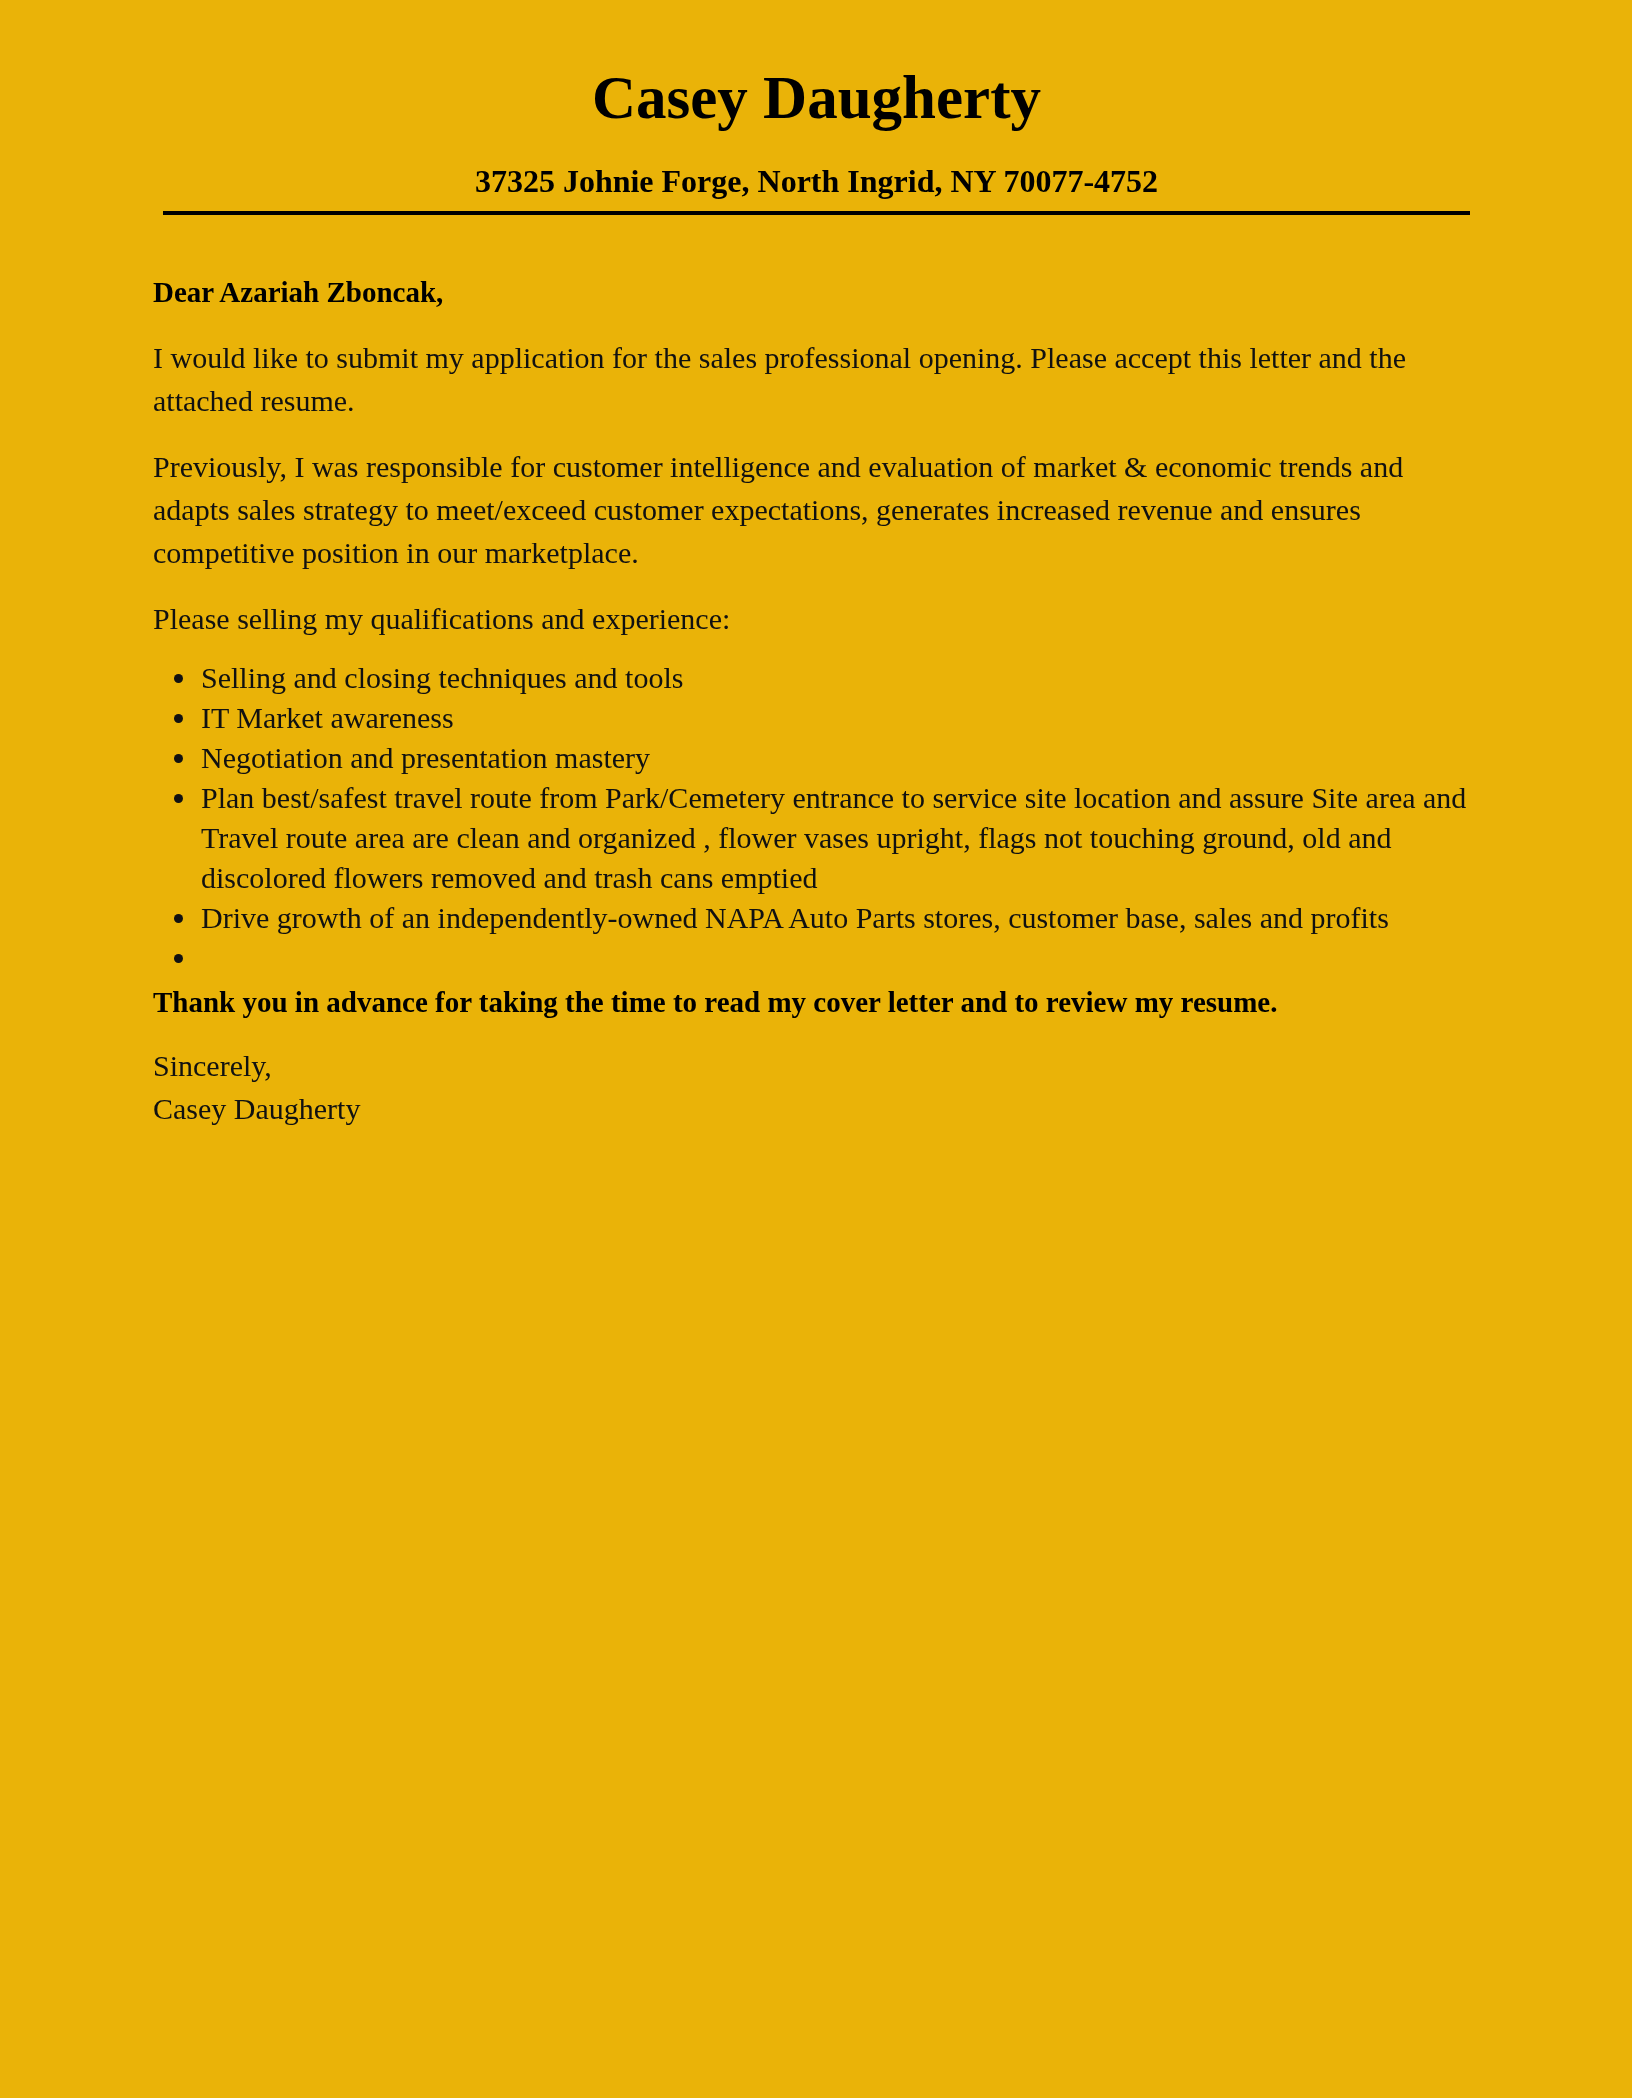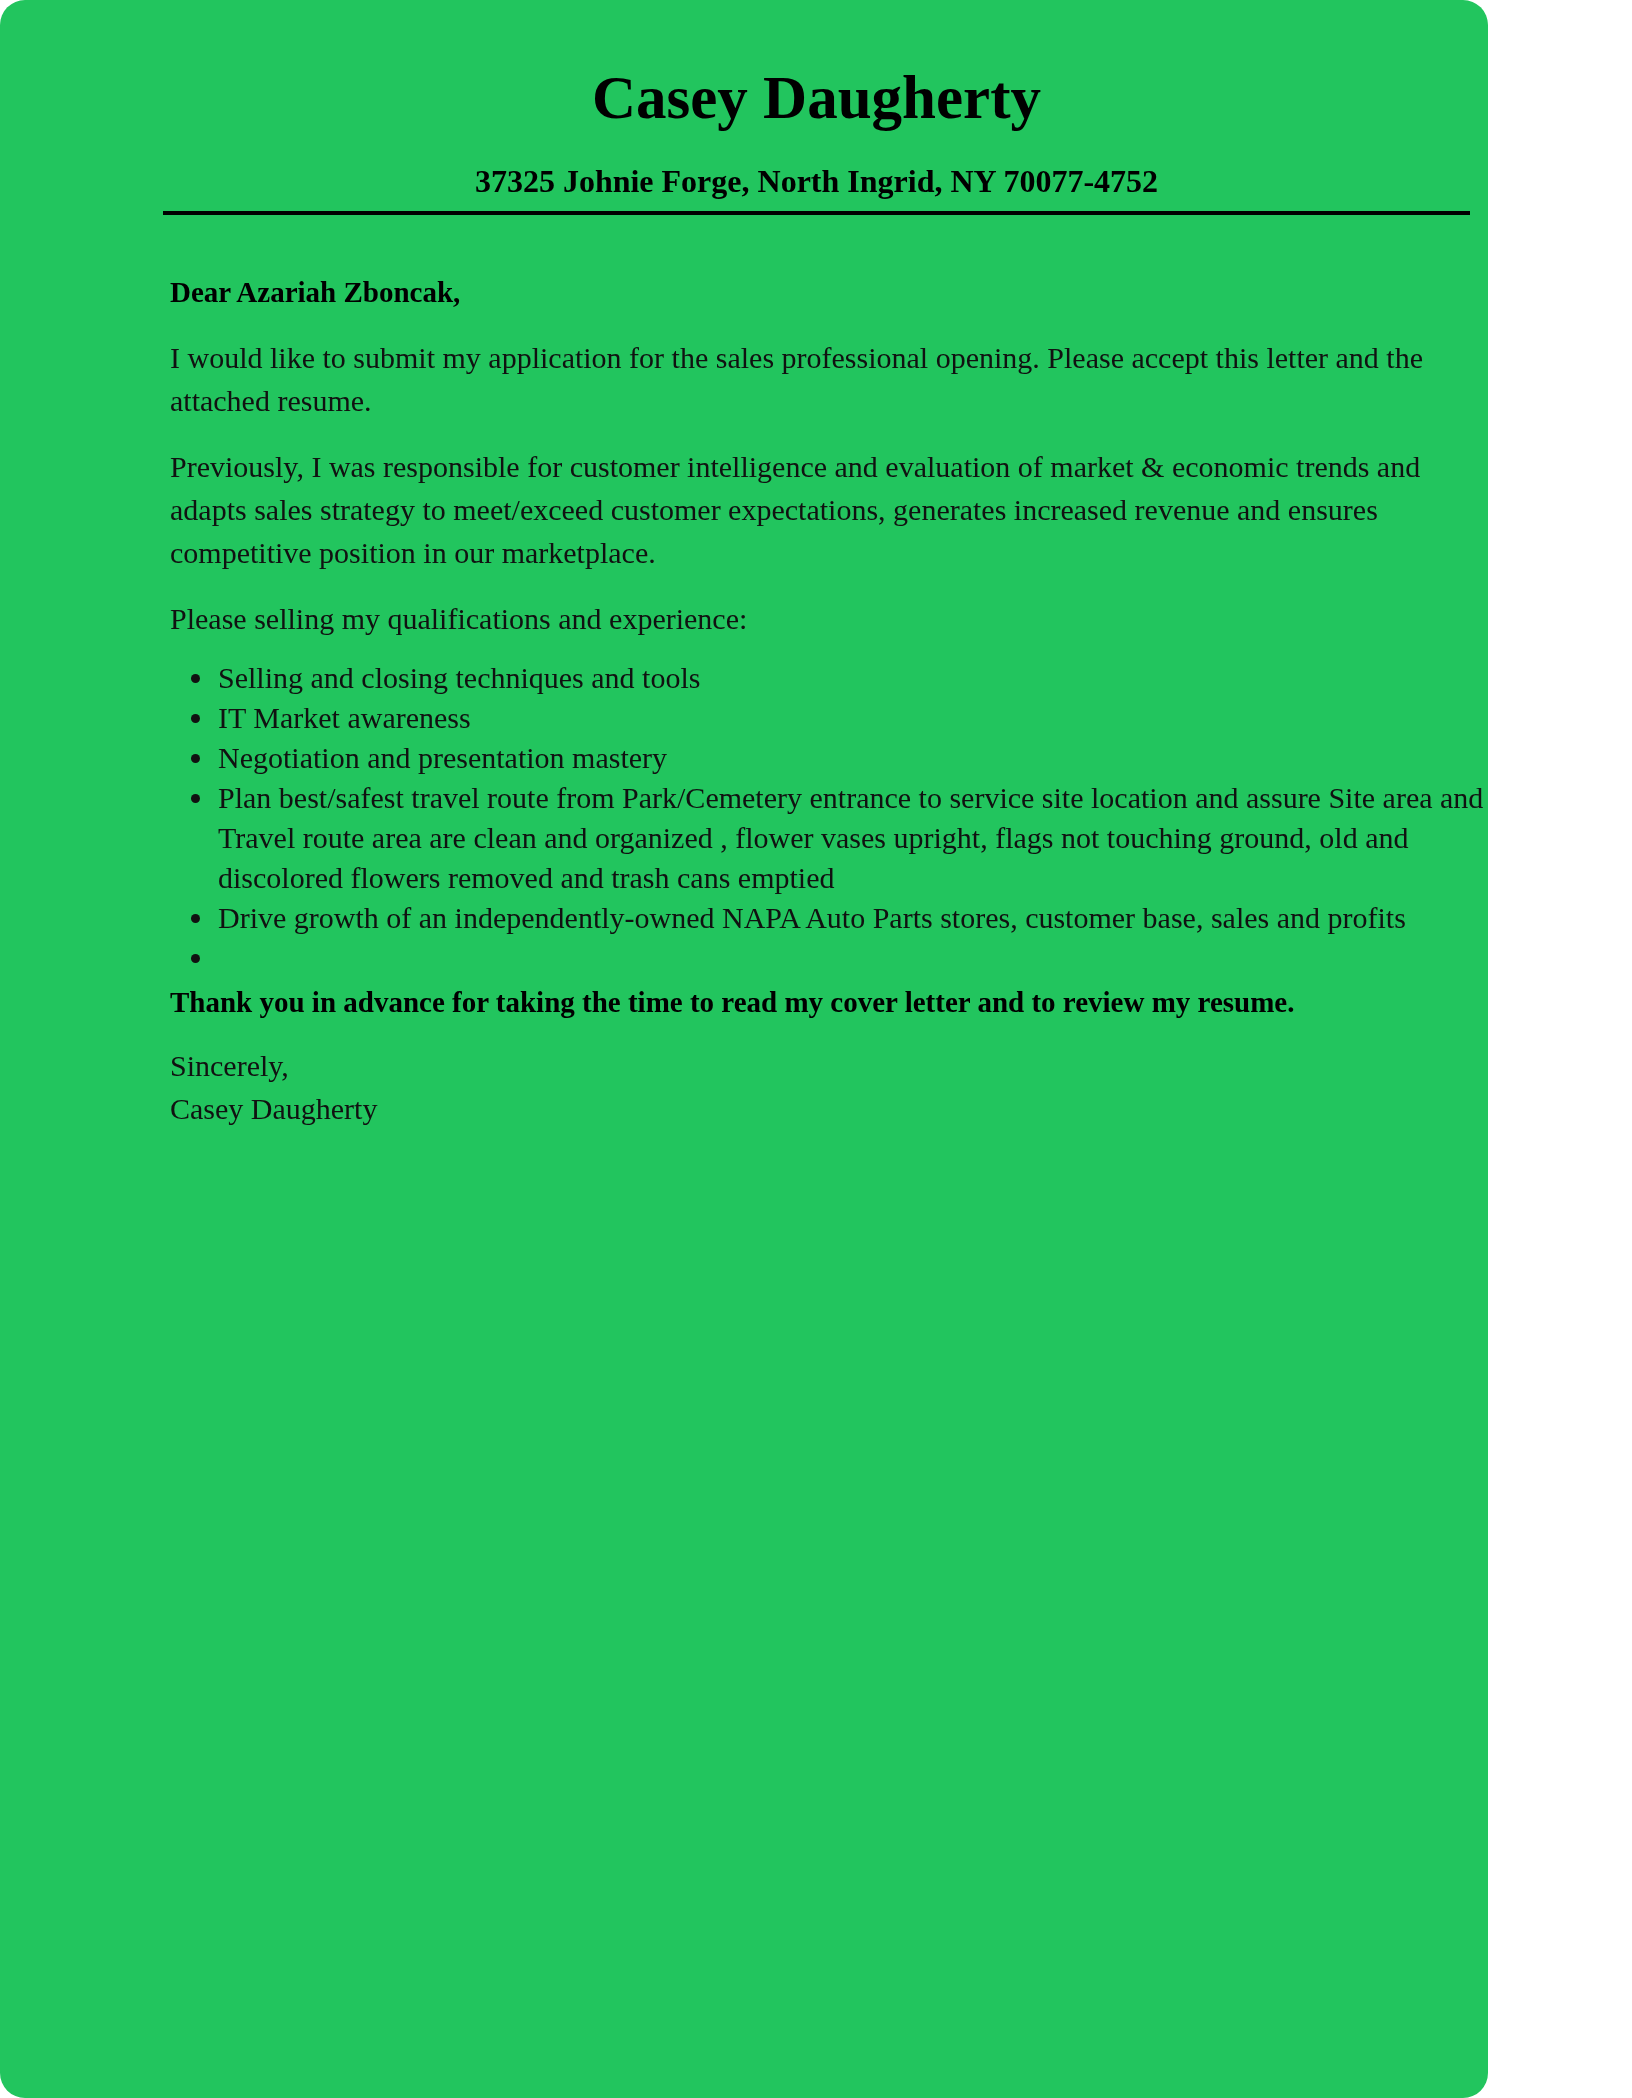--- a/index.html
+++ b/index.html
@@ -12,24 +12,23 @@
       height: 2098px;
       position: relative;
       overflow: hidden;
       color: #111111;
       font-family: "Liberation Serif", "DejaVu Serif", serif;
     }
     .page {
       position: absolute;
       left: 0;
       top: 0;
-      width: 1488px;
+      width: 1632px;
       height: 2098px;
-      background: #22c55e;
-      border-radius: 25px;
+      background: #eab308;
     }
     .header {
       position: absolute;
       left: 163px;
       width: 1307px;
       top: 58px;
       text-align: center;
     }
     .name {
       font-family: "Liberation Serif", serif;
@@ -50,21 +49,21 @@
     .rule {
       position: absolute;
       left: 163px;
       width: 1307px;
       top: 211px;
       height: 4px;
       background: #000;
     }
     .body {
       position: absolute;
-      left: 170px;
+      left: 153px;
       width: 1330px;
       top: 272px;
       font-size: 30px;
       line-height: 43px;
       color: #111;
     }
     .salutation {
       font-weight: bold;
       font-size: 29px;
       line-height: 40px;

